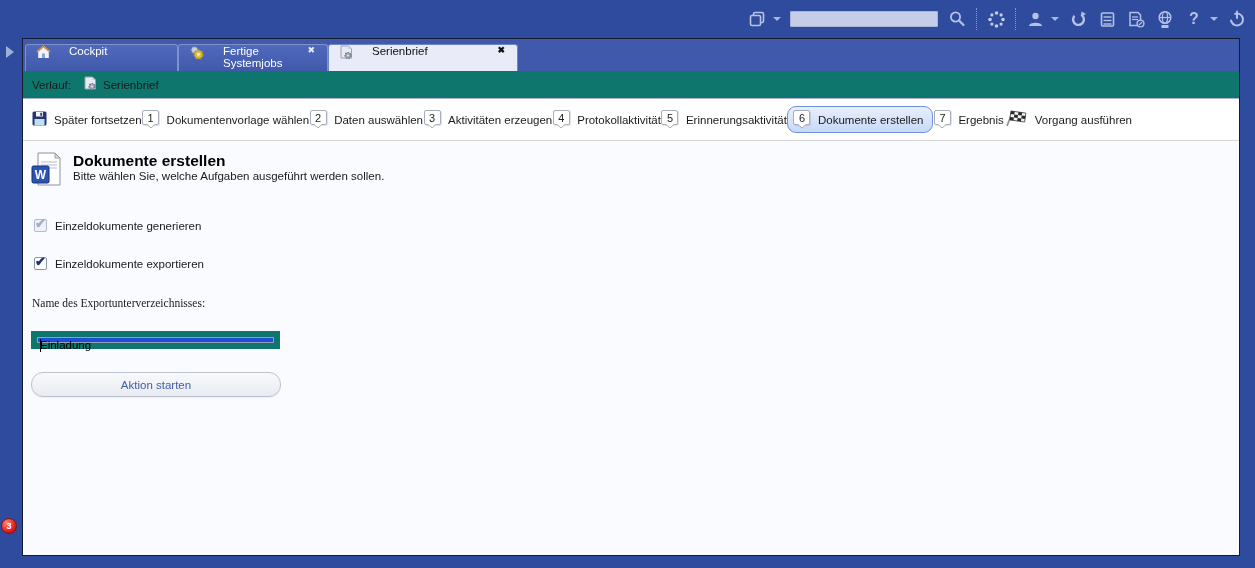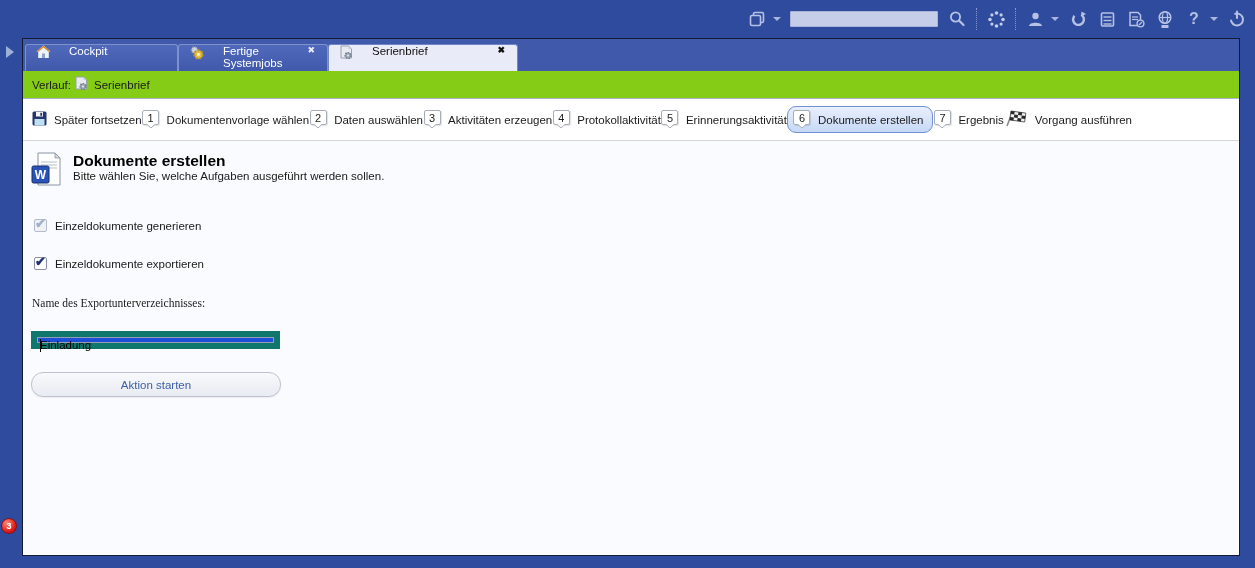--- a/index.html
+++ b/index.html
@@ -42,21 +42,21 @@
   .tab .tlabel { flex:1; }
   .tab.inactive { background:linear-gradient(#5069ba,#4159ab); color:#fff; }
   .tab.active { background:#e9ecf8; color:#111; border-color:#6d86c8; }
   .tab-close { font-size:9px; line-height:9px; cursor:pointer; padding:1px 2px; }
   .tab.inactive .tab-close { color:#e8ecf8; }
   .tab.active .tab-close { color:#111; font-weight:bold; }
   .tab-1 { width:153px; } .tab-2 { width:150px; } .tab-3 { width:190px; }
   .tab .ticon { flex:none; display:flex; }
 
   
-  .verlauf { height:28px; background:#84cc16; border-bottom:1px solid #aab2cf; display:flex; align-items:center; padding-left:9px; gap:3px; flex:none; }
+  .verlauf { height:28px; background:#0f766e; border-bottom:1px solid #aab2cf; display:flex; align-items:center; padding-left:9px; gap:12px; flex:none; }
   .verlauf .vlabel { color:#1a1a1a; }
   .verlauf .vitem { display:flex; align-items:center; gap:5px; cursor:pointer; }
 
   
   .toolbar { height:42px; background:#fff; border-bottom:1px solid #d6d6d6; display:flex; align-items:center; padding:0 9px; flex:none; }
   .tb-item { display:flex; align-items:center; gap:7px; cursor:pointer; white-space:nowrap; }
   .marker { display:flex; flex-direction:column; align-items:center; width:18px; }
   .marker .mbox { width:17px; height:15px; background:#fff; border:1px solid #a7adb9; border-radius:2px;
      display:flex; align-items:center; justify-content:center; font-size:11px; color:#222;
      box-shadow:1px 1px 1px rgba(0,0,0,0.12); }

